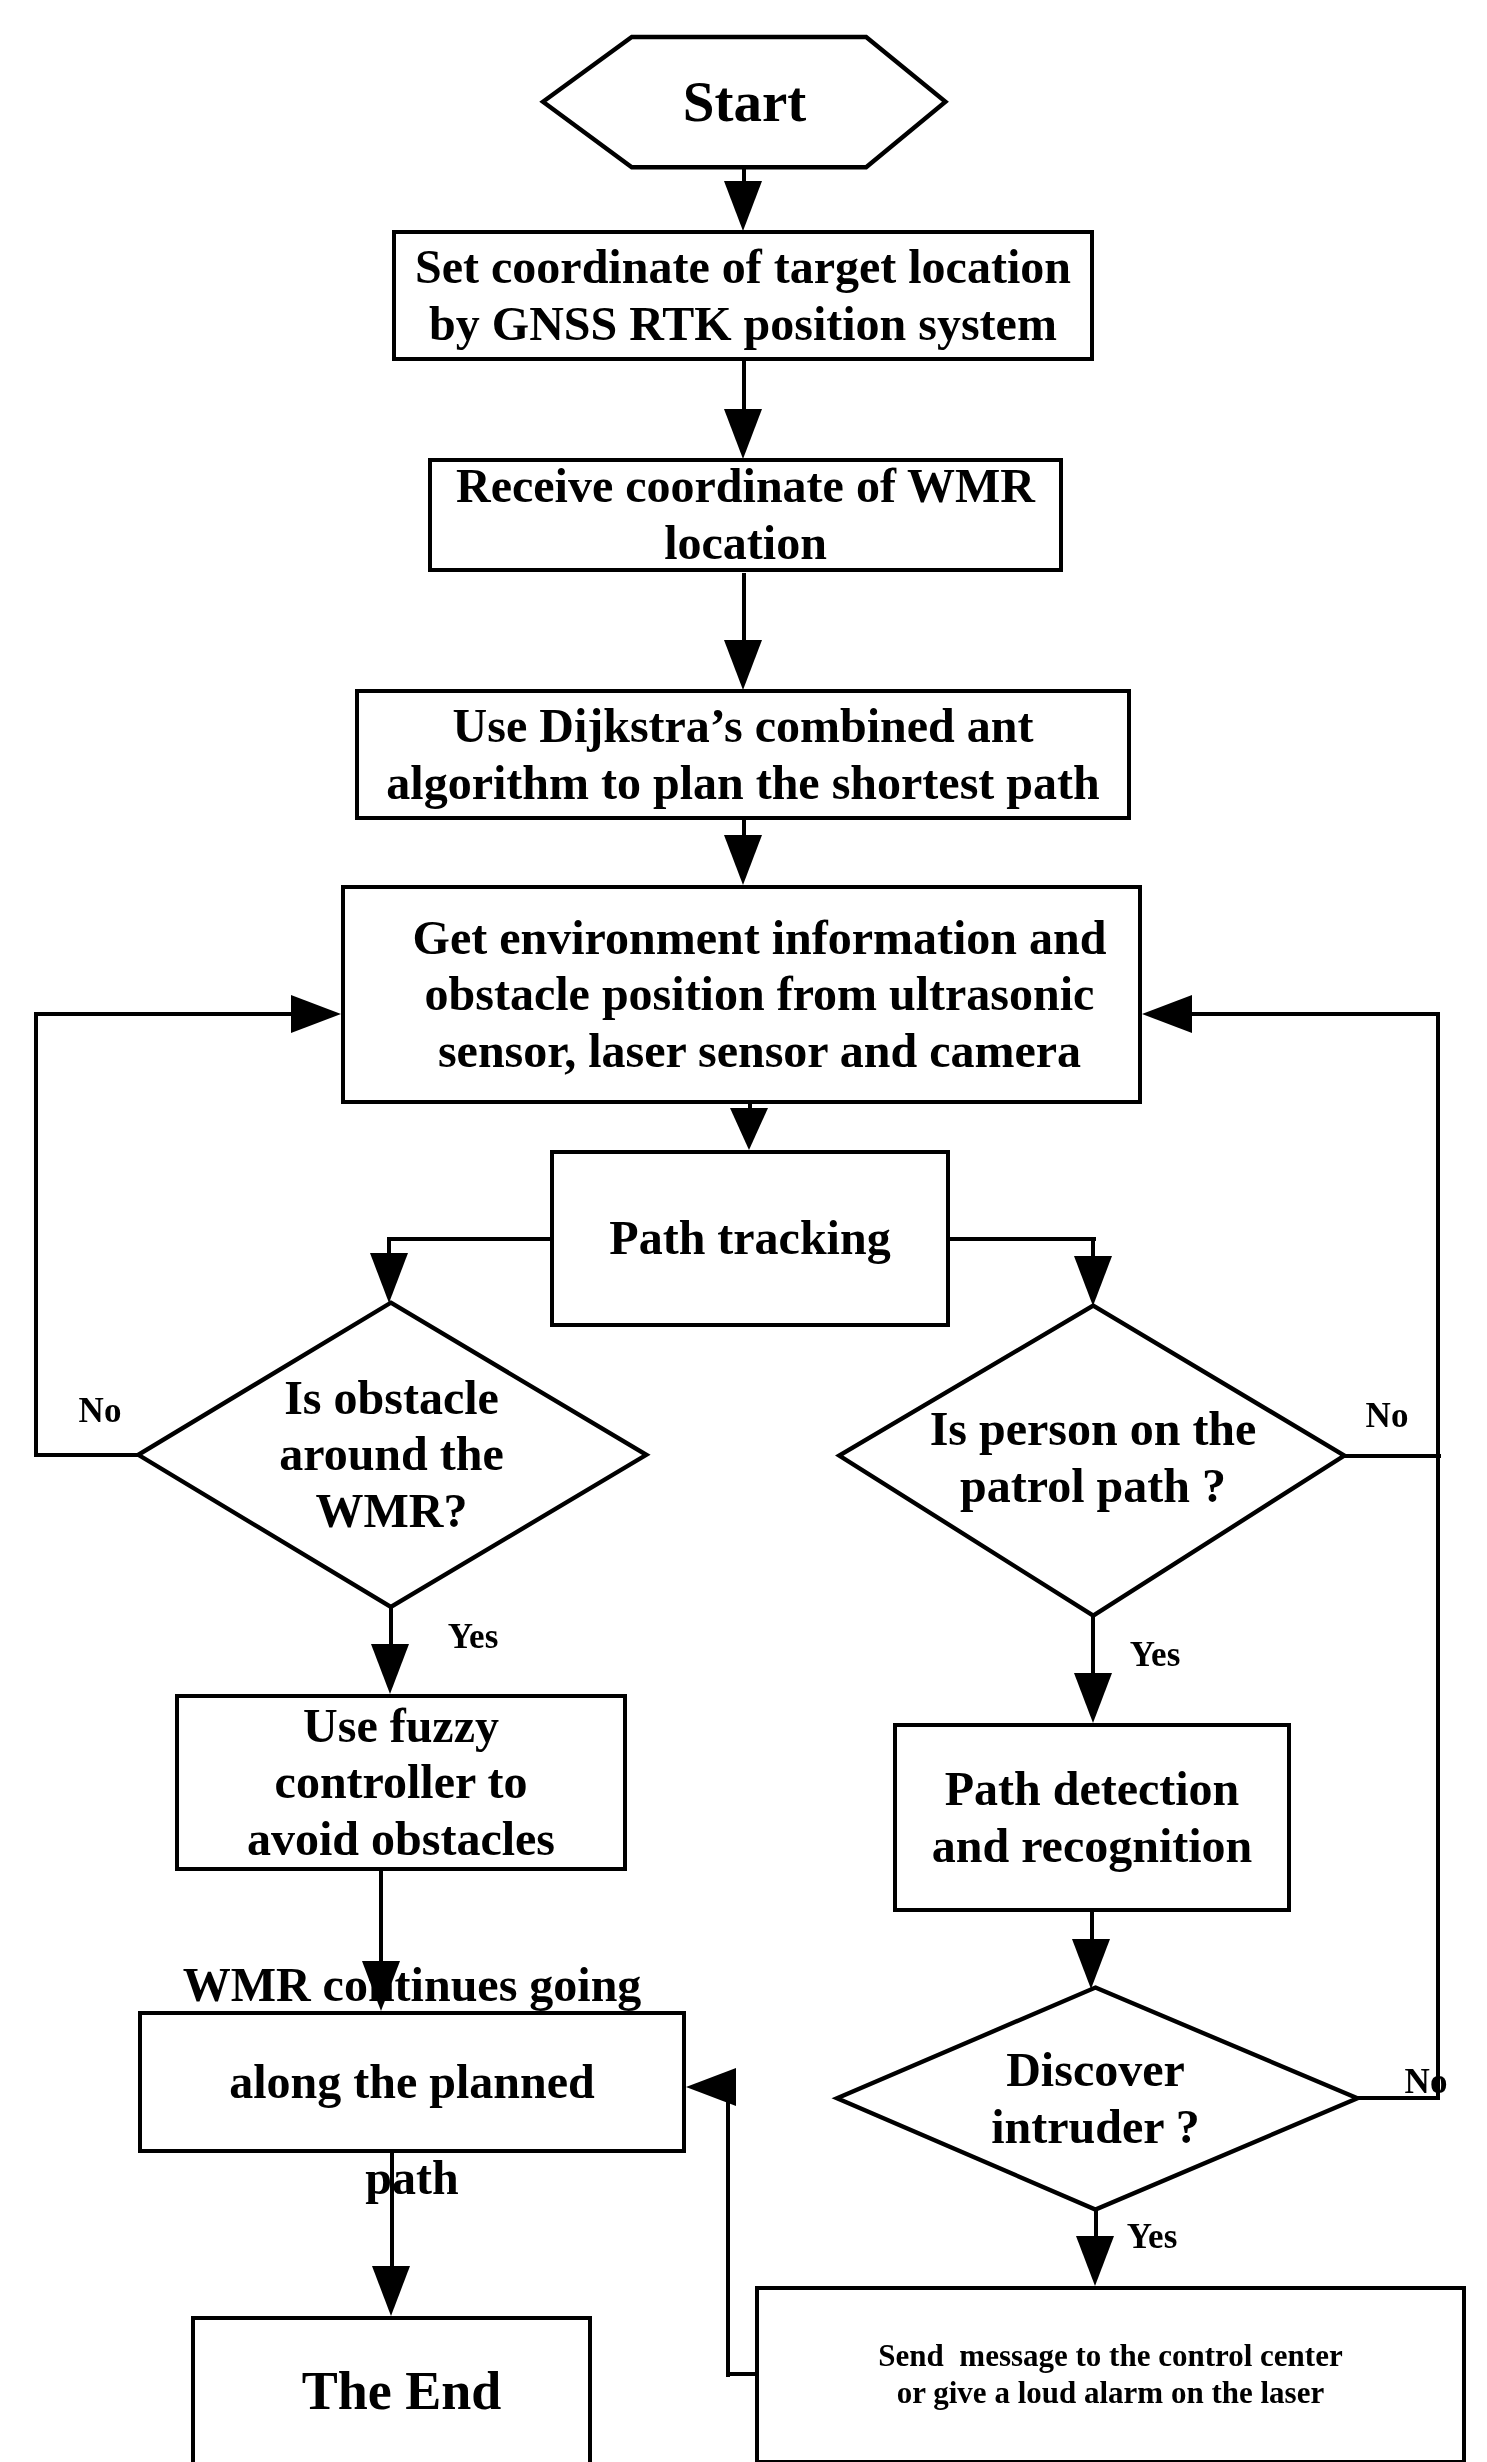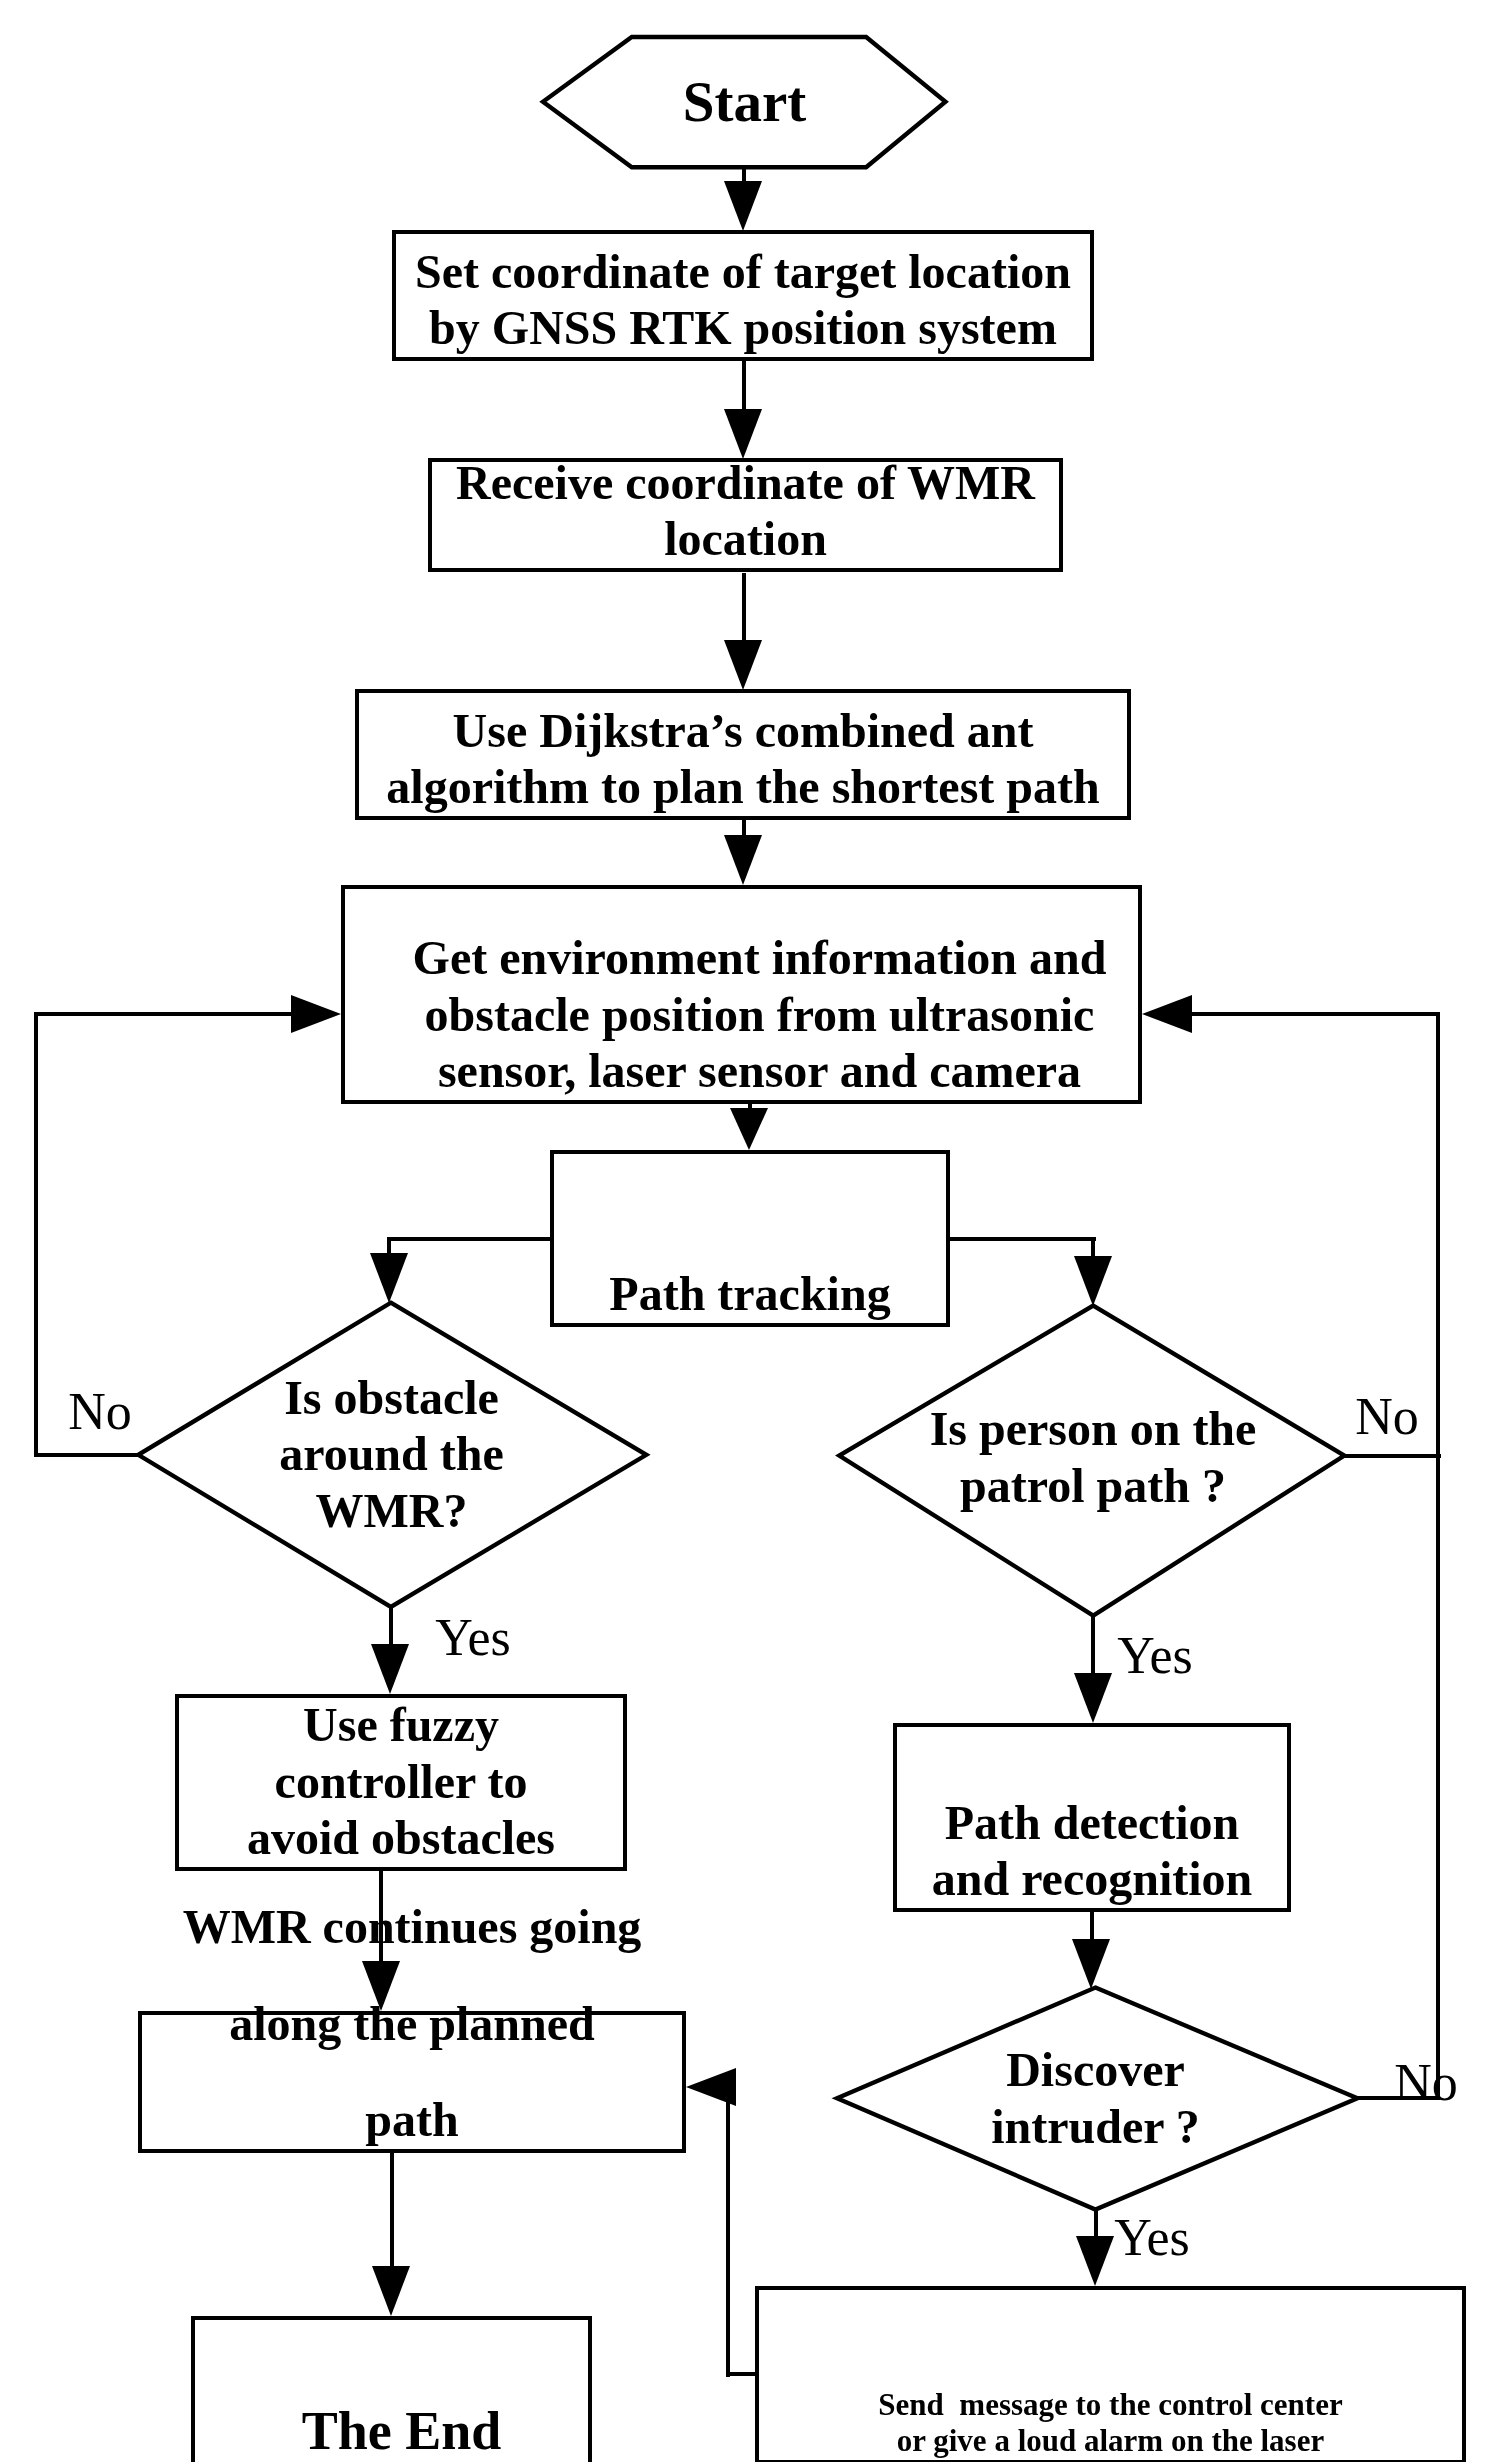--- a/index.html
+++ b/index.html
@@ -16,30 +16,30 @@
   }
   .shapes{position:absolute;left:0;top:0;}
   .node{
     position:absolute;
     display:flex;flex-direction:column;
     align-items:center;justify-content:center;
     text-align:center;
     box-sizing:border-box;
     font-size:48px;
   }
-  .rect{border:4.4px solid #000000;background:#ffffff;justify-content:flex-end;}
+  .rect{border:4.4px solid #000000;background:#ffffff;}
   .ghost{background:transparent;border:none;}
   .nl{white-space:pre;line-height:1.18;}
   .start-text{font-size:57px;}
   .small-text{font-size:31px;}
   .end-text{font-size:54px;}
   .lbl{
     position:absolute;
     transform:translate(-50%,-50%);
-    font-size:52px;font-weight:normal;
+    font-size:35px;font-weight:bold;
     white-space:pre;
   }
   .vl{position:absolute;width:4.4px;background:#000000;}
   .hl{position:absolute;height:4.4px;background:#000000;}
   .ah{position:absolute;width:0;height:0;}
   .ah-down{border-left:19.7px solid transparent;border-right:19.7px solid transparent;border-top:50px solid #000000;}
   .ah-down-s{border-left:19.7px solid transparent;border-right:19.7px solid transparent;border-top:42px solid #000000;}
   .ah-right{border-top:19.7px solid transparent;border-bottom:19.7px solid transparent;border-left:50px solid #000000;}
   .ah-left{border-top:19.7px solid transparent;border-bottom:19.7px solid transparent;border-right:50px solid #000000;}
 </style>

